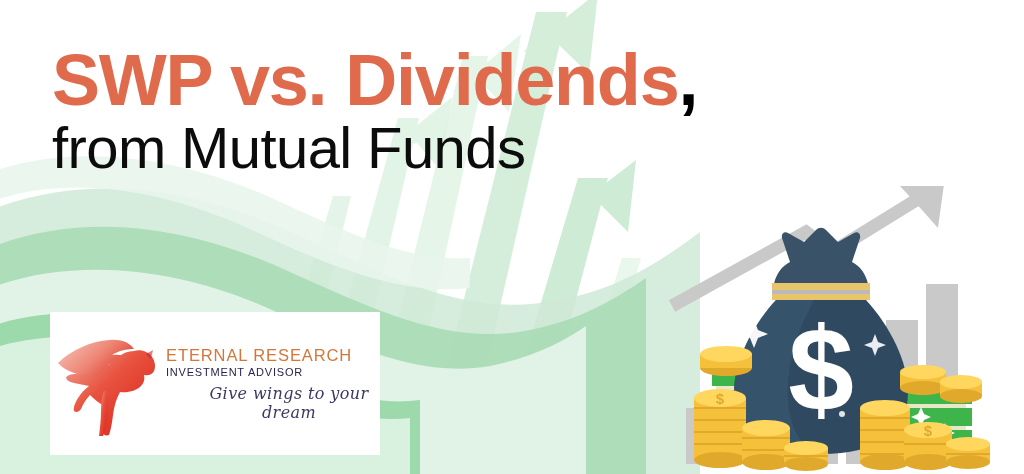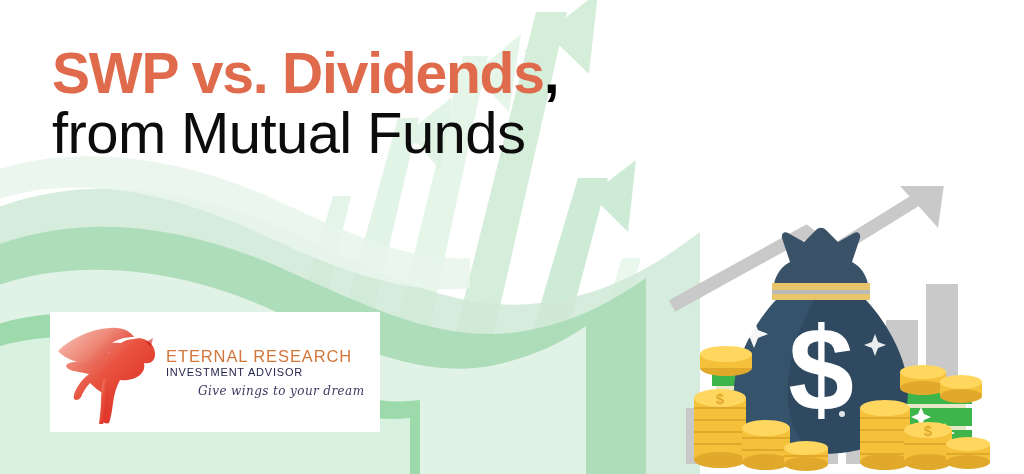--- a/index.html
+++ b/index.html
@@ -23,38 +23,38 @@
   
   .headline{
     position:absolute;
     left:52px;
     top:46px;
     z-index:5;
     line-height:0.97;
     white-space:nowrap;
   }
   .line1{
-    font-size:57px;
+    font-size:72px;
     font-weight:bold;
     letter-spacing:-1.2px;
     color:#000000;
   }
   .line1 .accent{ color:#DF6A4C; }
   .line2, .line3{
     font-size:58px;
     font-weight:normal;
     letter-spacing:-0.6px;
     color:#0c0c0c;
     margin-top:4px;
   }
   
   .logo-card{
     position:absolute;
     left:50px;top:312px;
-    width:330px;height:120px;
+    width:330px;height:143px;
     background:#ffffff;
     z-index:6;
     display:flex;
     align-items:center;
   }
   .logo-mark{
     width:104px;height:110px;
     flex:0 0 104px;
     margin-left:6px;
   }
@@ -71,21 +71,21 @@
     font-family:"Liberation Sans", sans-serif;
     line-height:1.25;
   }
   .logo-l2{
     font-size:11px;
     letter-spacing:0.8px;
     color:#27264F;
     line-height:1.25;
   }
   .logo-l3{
-    font-size:12px;
+    font-size:16px;
     font-style:italic;
     color:#3A3A63;
     font-family:"DejaVu Serif", serif;
     margin-top:4px;
     margin-left:32px;
     letter-spacing:0.4px;
     text-align:center;
   }
   
   .illustration{

